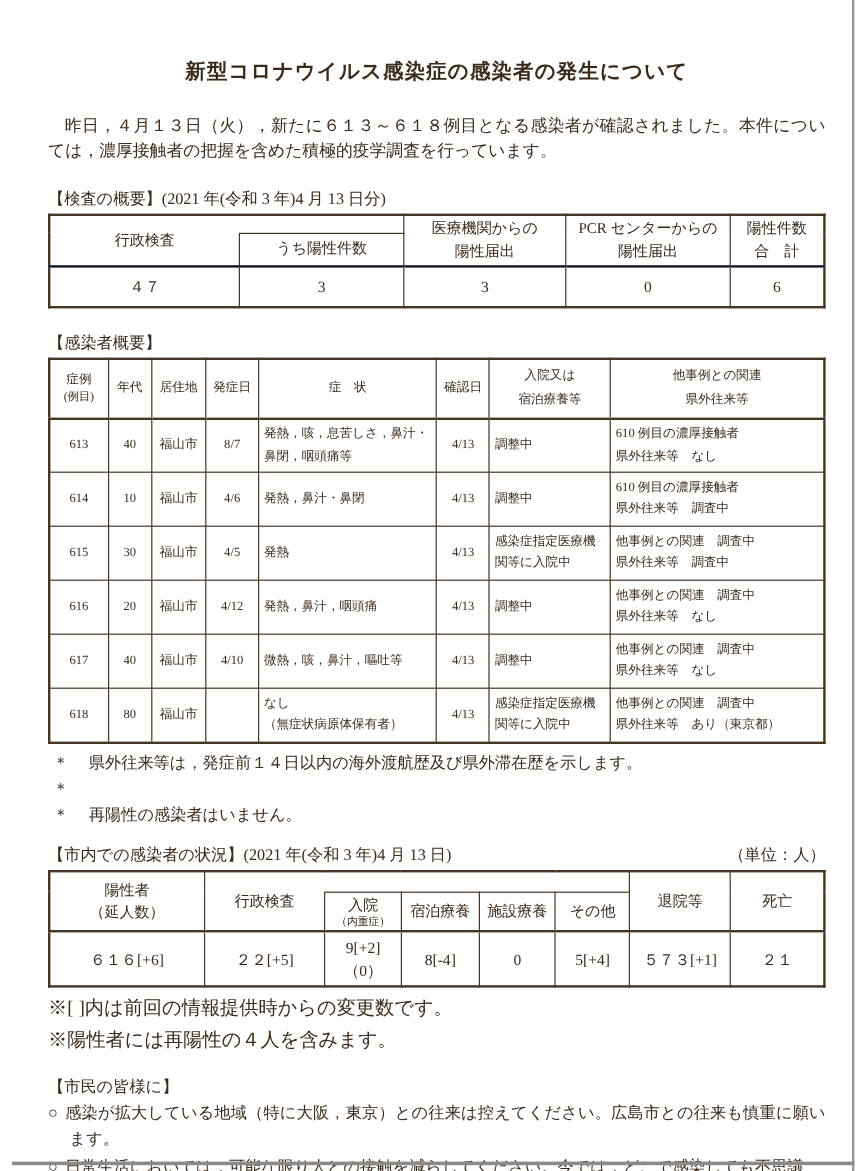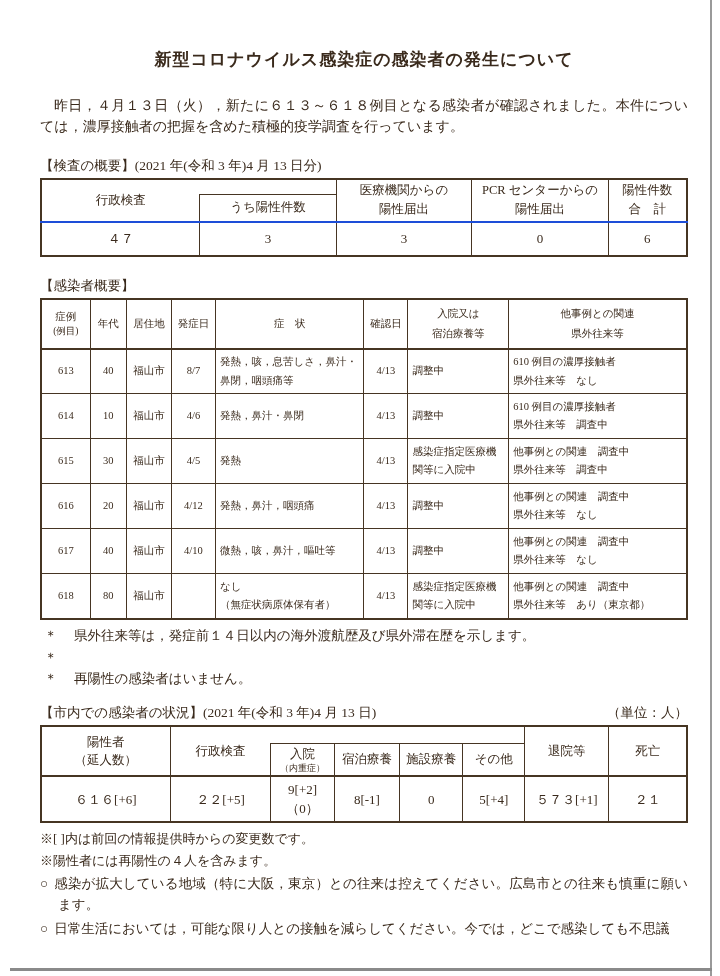--- a/index.html
+++ b/index.html
@@ -21,21 +21,21 @@
 
   table { border-collapse:collapse; width:100%; table-layout:fixed; border:2px solid #463523; margin-top:3px; }
   td { border:1px solid #463523; text-align:center; vertical-align:middle; padding:1px 3px; white-space:pre-line; }
 
   
   .t1 .r-top { height:15px; }
   .t1 .r-sub { height:27px; }
   .t1 .head-cell { font-size:12.5px; line-height:1.55; }
   .t1 .c-admin { border-right:none; }
   .t1 .c-strip { border-left:none; }
-  .t1 .vals td { border-top:2px solid #1d4ed8; height:30px; font-size:13px;margin-top:48px; }
+  .t1 .vals td { border-top:2px solid #0f172a; height:30px; font-size:13px;margin-top:48px; }
 
   
   .t2 { font-size:10.5px; }
   .t2 td { padding:2px 4px; }
   .t2 .head td { height:44px; line-height:1.9; border-bottom:2px solid #463523; }
   .t2 .head .hl { display:block; line-height:1.5; }
   .t2 .head .hl-small { display:block; line-height:1.4; font-size:9.5px; }
   .t2 .row { height:45px; }
   .t2 .row td { line-height:1.75;border-radius:22px; }
   .t2 td.l { text-align:left; }
@@ -48,21 +48,21 @@
   
   .t3 .r-top { height:17px; }
   .t3 .r-sub { height:33px; }
   .t3 .head-cell { font-size:12.5px; line-height:1.5; }
   .t3 .c-cur { border-right:none; }
   .t3 .c-strip { border-left:none; }
   .t3 .hl { display:block; line-height:1.35; }
   .t3 .hl-tiny { display:block; line-height:1.2; font-size:9px; }
   .t3 .vals td { border-top:2px solid #463523; height:42px; font-size:13px; line-height:1.5; }
 
-  .hash-notes { margin-top:5px; font-size:13px; line-height:1.65; }
+  .hash-notes { margin-top:5px; font-size:16px; line-height:1.65; }
 
   .citizens-heading { margin-top:16px; font-size:13.5px; }
   .bullet { margin-top:3px; font-size:13.5px; line-height:1.55; padding-left:18px; text-indent:-18px; text-align:justify; }
   .bullet .marker { margin-right:6px; }
 </style>
 </head>
 <body>
 
 <div class="page">
   <div class="content">
@@ -244,34 +244,35 @@
           <td class="head-cell"><span class="hl">入院</span><span class="hl-tiny">（内重症）</span></td>
           <td class="head-cell">宿泊療養</td>
           <td class="head-cell">施設療養</td>
           <td class="head-cell">その他</td>
         </tr>
         <tr class="vals">
           <td>６１６[+6]</td>
           <td>２２[+5]</td>
           <td>9[+2]
 （0）</td>
-          <td>8[-1]</td>
+          <td>8[-4]</td>
           <td>0</td>
           <td>5[+4]</td>
           <td>５７３[+1]</td>
           <td>２１</td>
         </tr>
       </tbody>
     </table>
 
     <div class="hash-notes">
       <div>※[ ]内は前回の情報提供時からの変更数です。</div>
       <div>※陽性者には再陽性の４人を含みます。</div>
     </div>
 
+    <div class="citizens-heading">【市民の皆様に】</div>
 
     <div class="bullet">
       <span class="marker">○</span><span>感染が拡大している地域（特に大阪，東京）との往来は控えてください。広島市との往来も慎重に願います。</span>
     </div>
     <div class="bullet">
       <span class="marker">○</span><span>日常生活においては，可能な限り人との接触を減らしてください。今では，どこで感染しても不思議</span>
     </div>
 
   </div>
 

